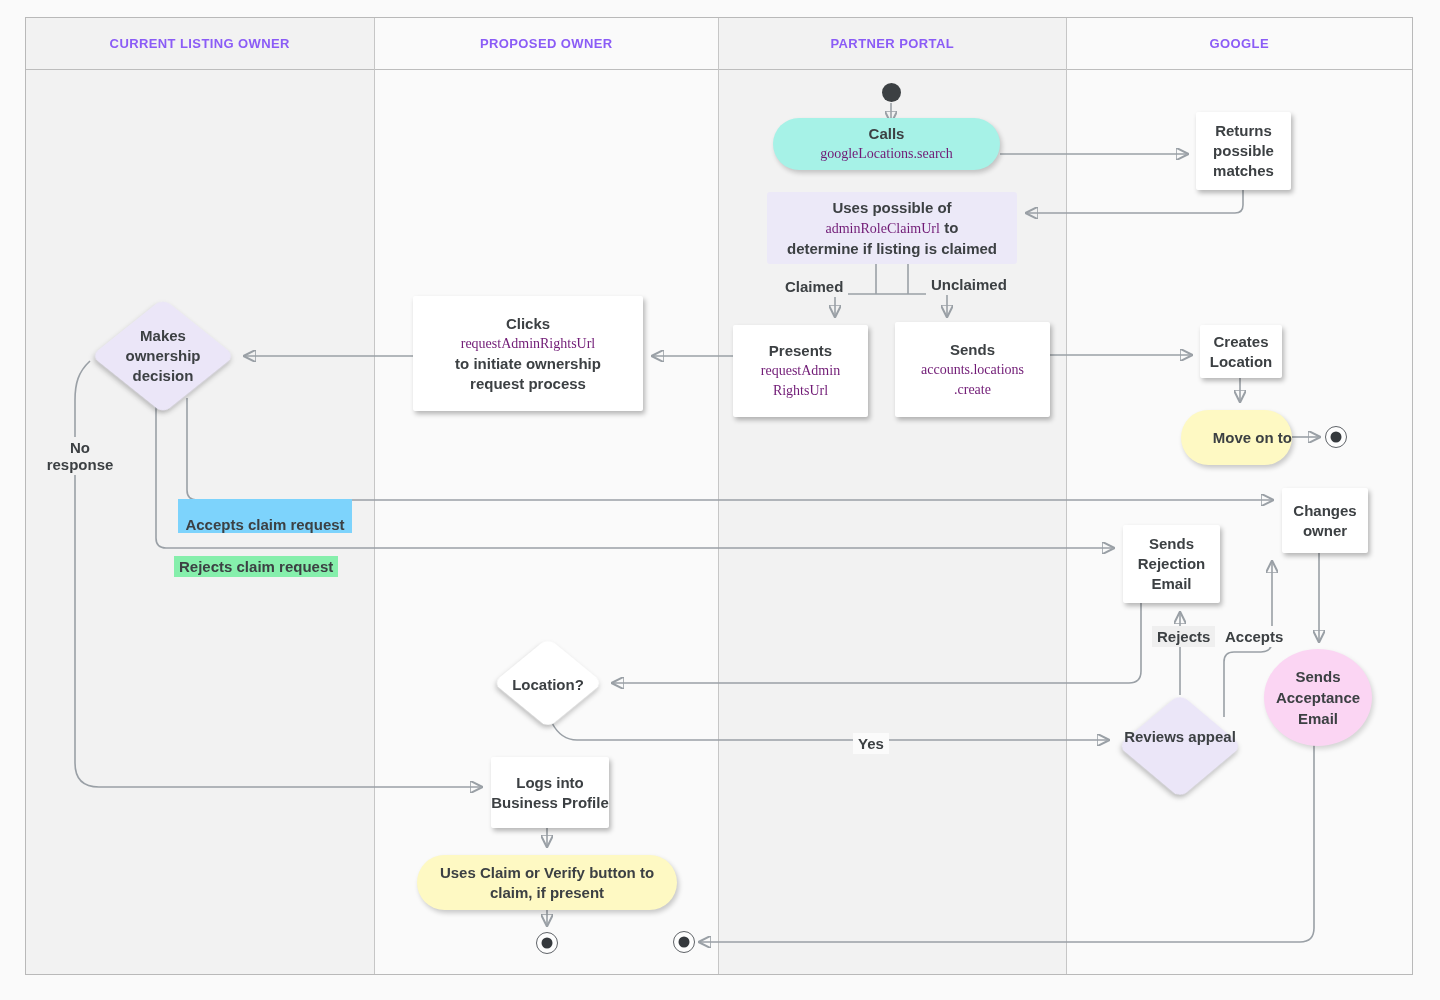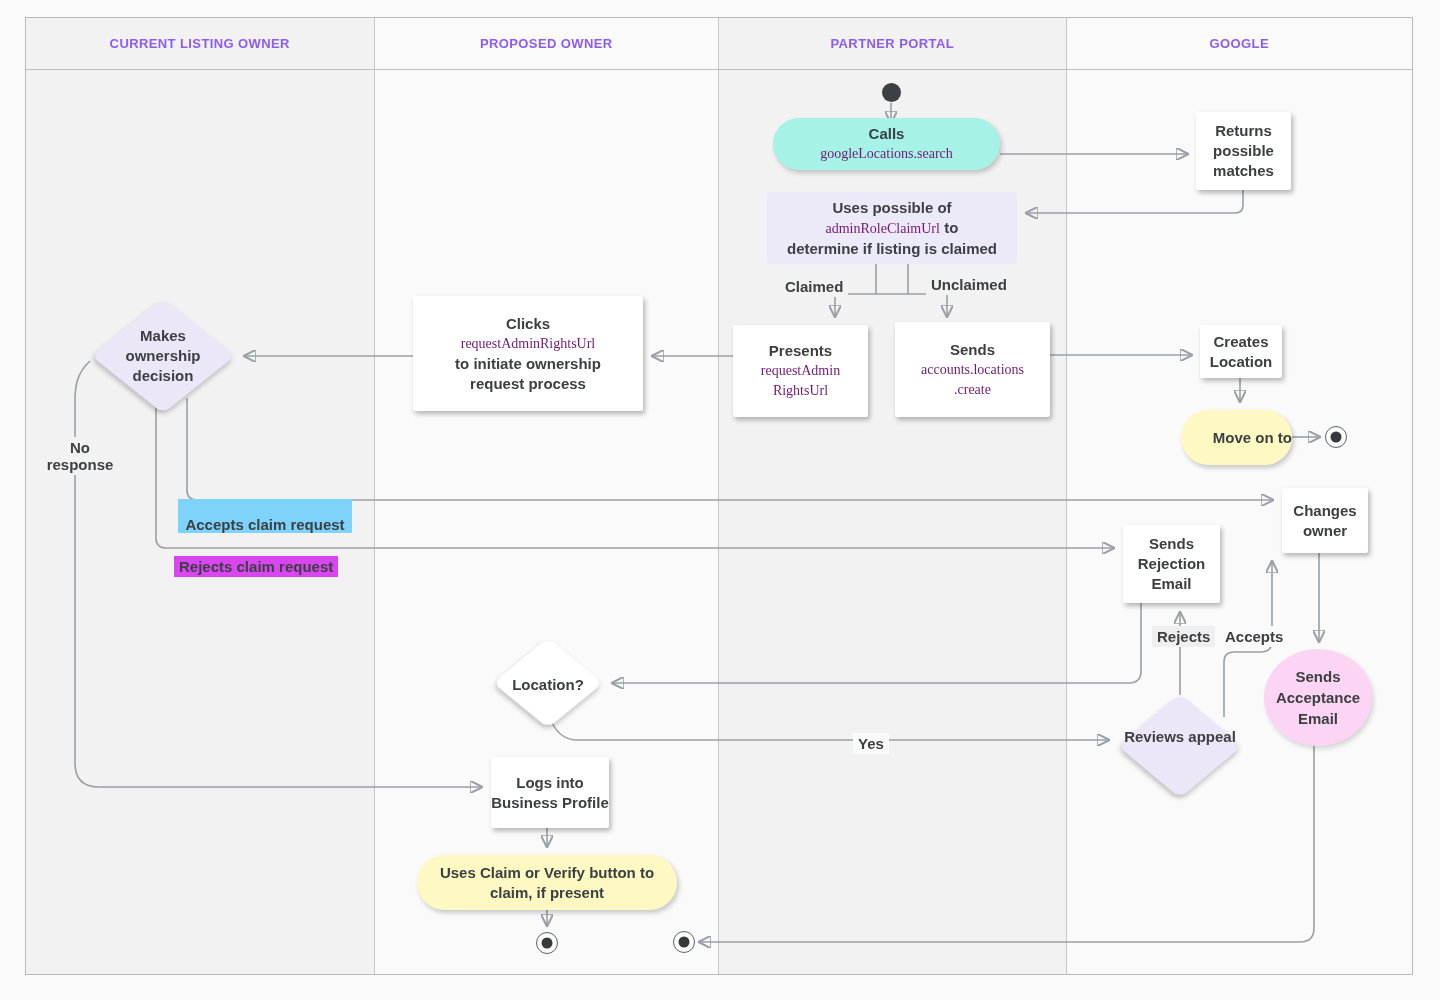--- a/index.html
+++ b/index.html
@@ -174,19 +174,19 @@
     <div class="bold">Logs into Business Profile</div>
   </div>
 
   <div class="node pill pinkbg" style="left:417px;top:855px;width:260px;height:55px;padding:0 14px">
     <div class="bold">Uses Claim or Verify button to claim, if present</div>
   </div>
 
   <div class="elabel" style="left:780px;top:276px;background:#f2f2f2">Claimed</div>
   <div class="elabel" style="left:926px;top:274px;background:#f2f2f2">Unclaimed</div>
   <div class="elabel cover" style="left:178px;top:499px;width:174px;height:34px;background:#7dd3fc">Accepts claim request</div>
-  <div class="elabel" style="left:174px;top:556px;background:#d946ef">Rejects claim request</div>
+  <div class="elabel" style="left:174px;top:556px;background:#86efac">Rejects claim request</div>
   <div class="elabel" style="left:35px;top:437px;width:80px;text-align:center;white-space:normal;background:#f2f2f2">No response</div>
   <div class="elabel" style="left:853px;top:733px;background:#fbfbfb">Yes</div>
   <div class="elabel" style="left:1152px;top:626px;background:#efefef">Rejects</div>
   <div class="elabel" style="left:1220px;top:626px;background:#fafafa">Accepts</div>
 
 </div>
 
 </body></html>

